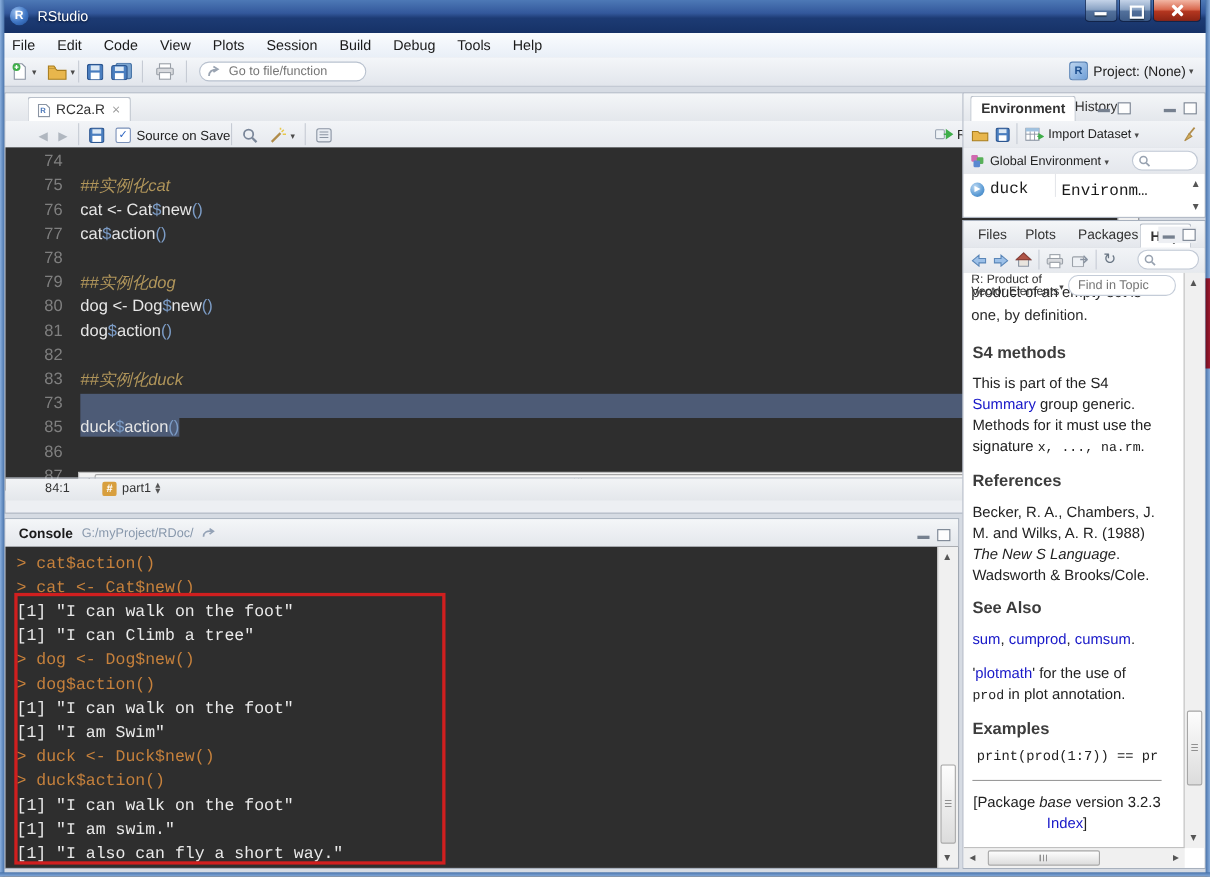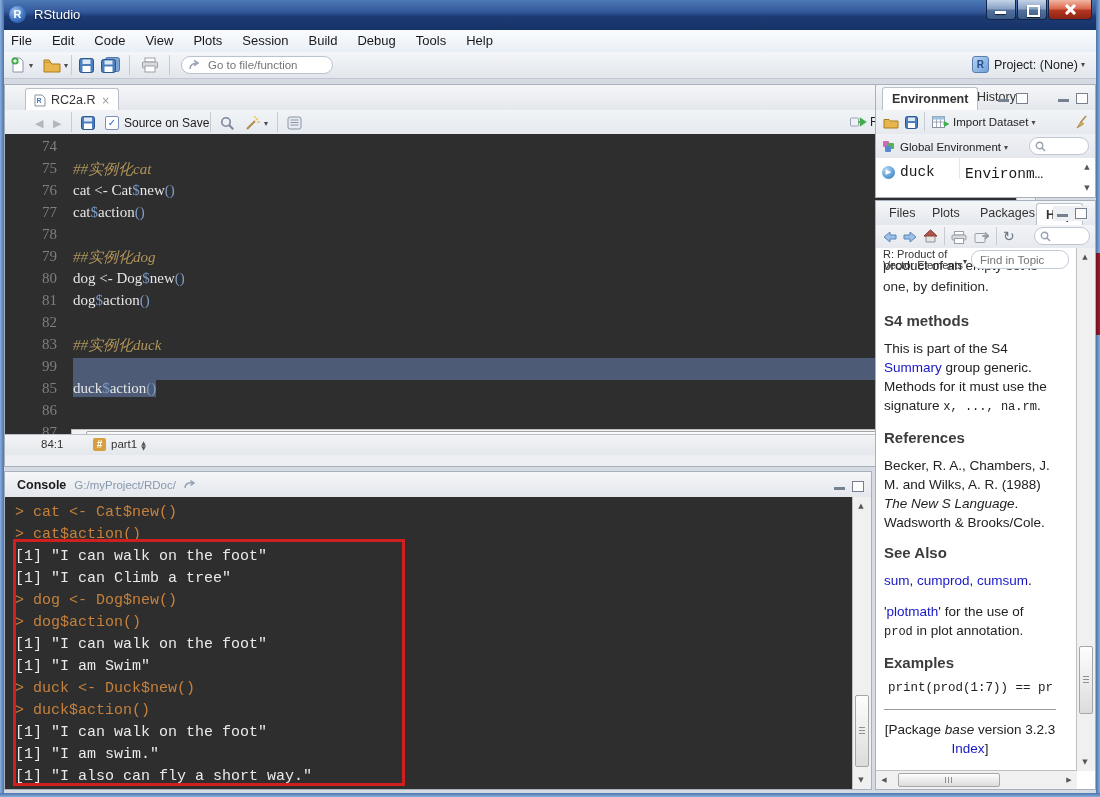--- a/index.html
+++ b/index.html
@@ -70,21 +70,21 @@
 
   
   .ed-toolbar{top:25px;height:24px;}
   .checkbox{width:12px;height:12px;border:1px solid #7a90b8;background:#fff;border-radius:2px;
     font-size:10px;line-height:12px;text-align:center;color:#2a62c0;}
   .tb-label{font-size:12px;color:#222;margin-left:5px;}
   .ed-right{position:absolute;right:28px;top:0;height:24px;display:flex;align-items:center;gap:7px;}
   .btn-label{font-size:12px;color:#222;margin-left:3px;}
   .editor{position:absolute;left:0;right:0;top:49px;bottom:20px;background:#2e2e2e;overflow:hidden;}
   .ed-rows{position:absolute;left:0;top:4px;right:18px;}
-  .ed-row{height:22px;display:flex;font-family:Liberation Serif, serif;
+  .ed-row{height:22px;display:flex;font-family:Liberation Sans, sans-serif;
     font-size:15px;white-space:pre;}
   .ln{width:52px;text-align:right;padding-right:16px;color:#7f7f7f;flex:none;}
   .code{color:#e6e6e6;text-align:right;}
   .k-w{color:#e6e6e6;} .k-b{color:#7c9cc6;} .k-c{color:#b0955a;font-style:italic;}
   .sel-full .code{flex:1;background:#4d5b76;}
   .sel-text{background:#4d5b76;display:inline-block;}
   .scrollbar{background:#f2f2f2;border:1px solid #bcbcbc;box-sizing:border-box;}
   .sb-arrow{position:absolute;font-size:7px;color:#555;text-align:center;width:14px;line-height:14px;}
   .sb-thumb{position:absolute;background:linear-gradient(180deg,#fdfdfd,#dcdcdc);
     border:1px solid #a6a6a6;border-radius:2px;}
@@ -328,21 +328,21 @@
           <div class="ed-row"><span class="ln">74</span><span class="code"></span></div>
           <div class="ed-row"><span class="ln">75</span><span class="code"><span class="k-c">##实例化cat</span></span></div>
           <div class="ed-row"><span class="ln">76</span><span class="code"><span class="k-w">cat &lt;- Cat</span><span class="k-b">$</span><span class="k-w">new</span><span class="k-b">()</span></span></div>
           <div class="ed-row"><span class="ln">77</span><span class="code"><span class="k-w">cat</span><span class="k-b">$</span><span class="k-w">action</span><span class="k-b">()</span></span></div>
           <div class="ed-row"><span class="ln">78</span><span class="code"></span></div>
           <div class="ed-row"><span class="ln">79</span><span class="code"><span class="k-c">##实例化dog</span></span></div>
           <div class="ed-row"><span class="ln">80</span><span class="code"><span class="k-w">dog &lt;- Dog</span><span class="k-b">$</span><span class="k-w">new</span><span class="k-b">()</span></span></div>
           <div class="ed-row"><span class="ln">81</span><span class="code"><span class="k-w">dog</span><span class="k-b">$</span><span class="k-w">action</span><span class="k-b">()</span></span></div>
           <div class="ed-row"><span class="ln">82</span><span class="code"></span></div>
           <div class="ed-row"><span class="ln">83</span><span class="code"><span class="k-c">##实例化duck</span></span></div>
-          <div class="ed-row sel-full"><span class="ln">99</span><span class="code"><span class="k-w">duck &lt;- Duck</span><span class="k-b">$</span><span class="k-w">new</span><span class="k-b">()</span></span></div>
+          <div class="ed-row sel-full"><span class="ln">73</span><span class="code"><span class="k-w">duck &lt;- Duck</span><span class="k-b">$</span><span class="k-w">new</span><span class="k-b">()</span></span></div>
           <div class="ed-row"><span class="ln">85</span><span class="code"><span class="sel-text"><span class="k-w">duck</span><span class="k-b">$</span><span class="k-w">action</span><span class="k-b">()</span></span></span></div>
           <div class="ed-row"><span class="ln">86</span><span class="code"></span></div>
           <div class="ed-row"><span class="ln">87</span><span class="code"></span></div>
         </div>
       <div class="ed-hscroll scrollbar">
         <span class="sb-arrow icon" style="left:0;top:0">◀</span>
         <div class="sb-thumb" style="left:14px;right:50px;top:1px;bottom:1px">
             <div class="grip-h"></div>
           </div>
         <span class="sb-arrow icon" style="right:0;top:0">▶</span>
@@ -379,22 +379,22 @@
       <svg width="15" height="12" style="margin-left:7px">
           <path d="M2 9 q0-6 8-5 M7.5 1.5 l3.5 2.5 -3.5 2.5" fill="none" stroke="#94a2b6" stroke-width="1.5"></path>
         </svg>
       <div class="pane-btns" style="top:9px">
         <span class="pb-min"></span>
         <span class="pb-max"></span>
       </div>
     </div>
     <div class="c-body">
       <div>
+          <div class="c-line cmd">&gt; cat$action()</div>
           <div class="c-line cmd">&gt; cat &lt;- Cat$new()</div>
-          <div class="c-line cmd">&gt; cat$action()</div>
           <div class="c-line out">[1] "I can walk on the foot"</div>
           <div class="c-line out">[1] "I can Climb a tree"</div>
           <div class="c-line cmd">&gt; dog &lt;- Dog$new()</div>
           <div class="c-line cmd">&gt; dog$action()</div>
           <div class="c-line out">[1] "I can walk on the foot"</div>
           <div class="c-line out">[1] "I am Swim"</div>
           <div class="c-line cmd">&gt; duck &lt;- Duck$new()</div>
           <div class="c-line cmd">&gt; duck$action()</div>
           <div class="c-line out">[1] "I can walk on the foot"</div>
           <div class="c-line out">[1] "I am swim."</div>

